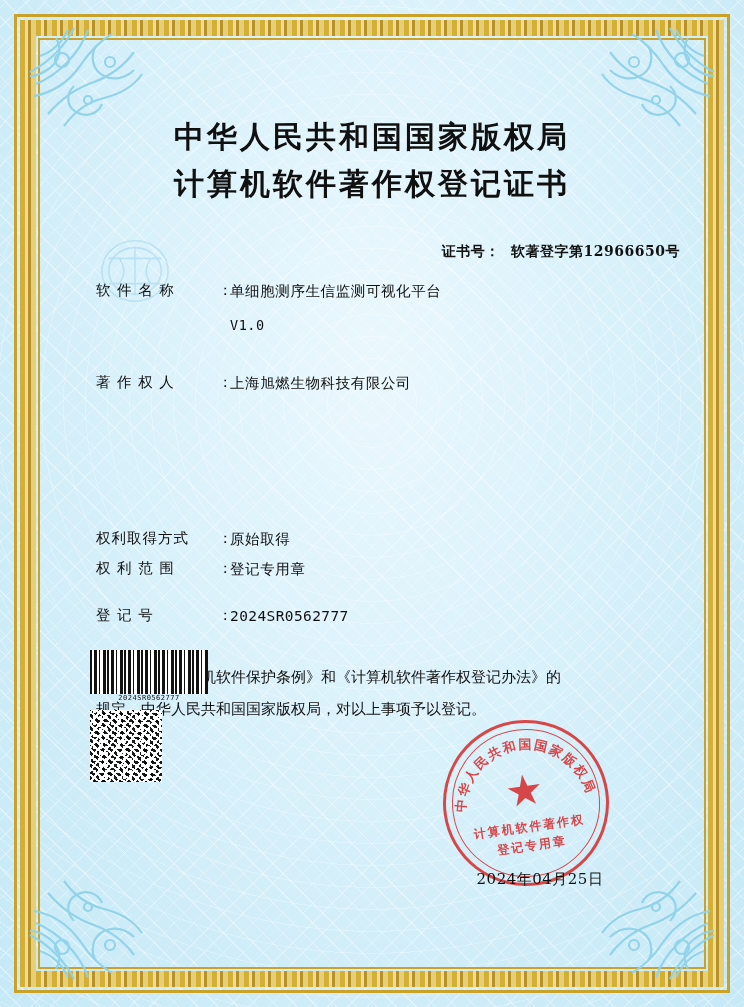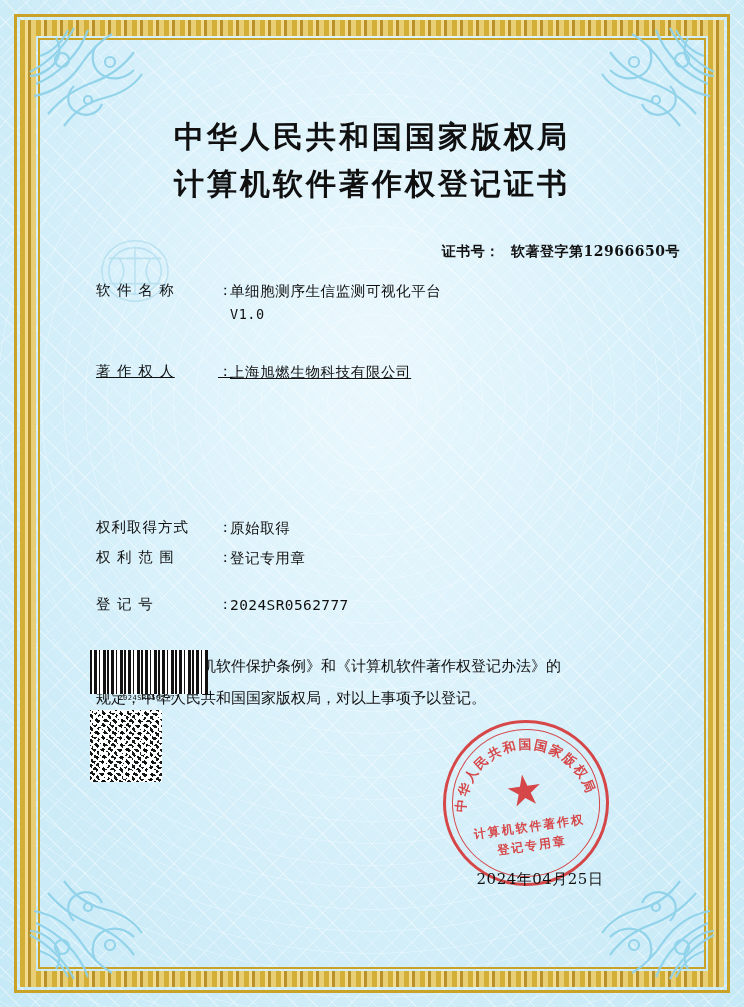--- a/index.html
+++ b/index.html
@@ -135,21 +135,21 @@
   .field-value {
     flex: 1 1 auto;
     letter-spacing: 0.6px;
     line-height: 1.5;
   }
   .field-value .sub {
     display: block;
     font-family: "DejaVu Sans Mono", "Liberation Mono", monospace;
     font-size: 13.5px;
     letter-spacing: 0.5px;
-    margin-top: 1px;
+    margin-top: 12px;
   }
   .mono-value {
     font-family: "DejaVu Sans Mono", "Liberation Mono", monospace;
     font-size: 14.5px;
     letter-spacing: 0.4px;
   }
 
   #gap-a { height: 86px; }
 
   #statement {
@@ -398,21 +398,21 @@
 
     <div class="field-row">
       <span class="field-label">软 件 名 称</span>
       <span class="field-colon">：</span>
       <span class="field-value">
         <span>单细胞测序生信监测可视化平台</span>
         <span class="sub">V1.0</span>
       </span>
     </div>
 
-    <div class="field-row" style="margin-top:38px;text-decoration:underline;">
+    <div class="field-row" style="margin-top:38px;">
       <span class="field-label">著 作 权 人</span>
       <span class="field-colon">：</span>
       <span class="field-value">上海旭燃生物科技有限公司</span>
     </div>
 
     <div id="gap-a"></div>
 
     <div class="field-row" style="margin-top:48px;">
       <span class="field-label">权利取得方式</span>
       <span class="field-colon">：</span>

